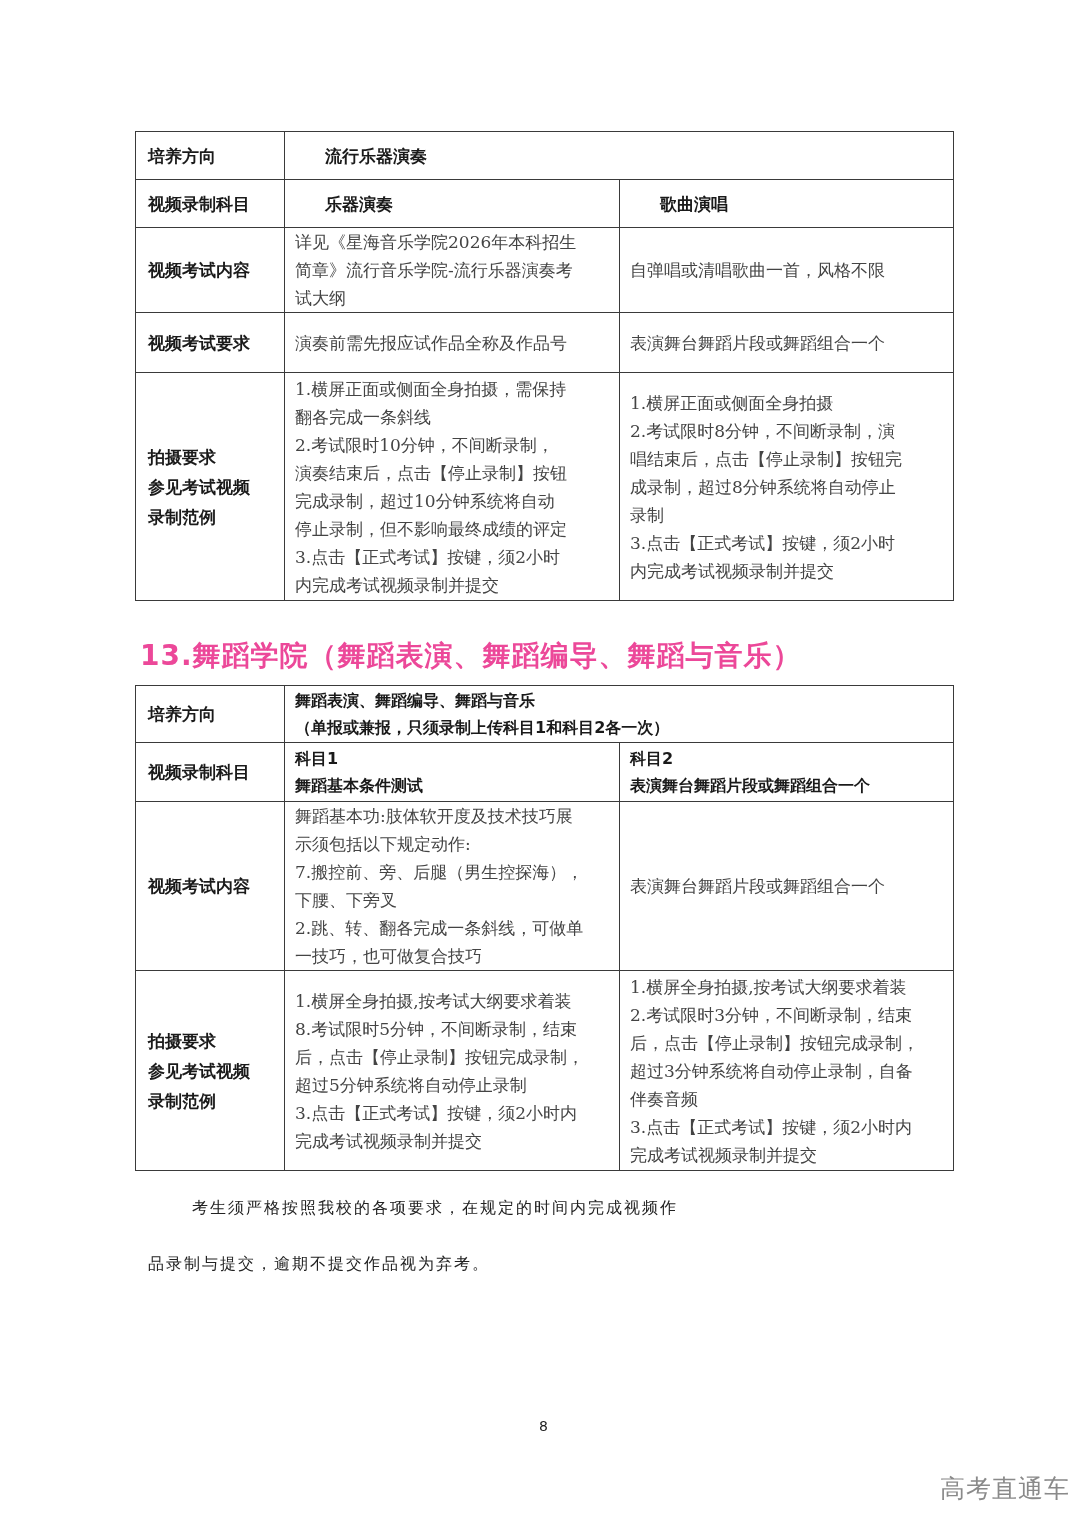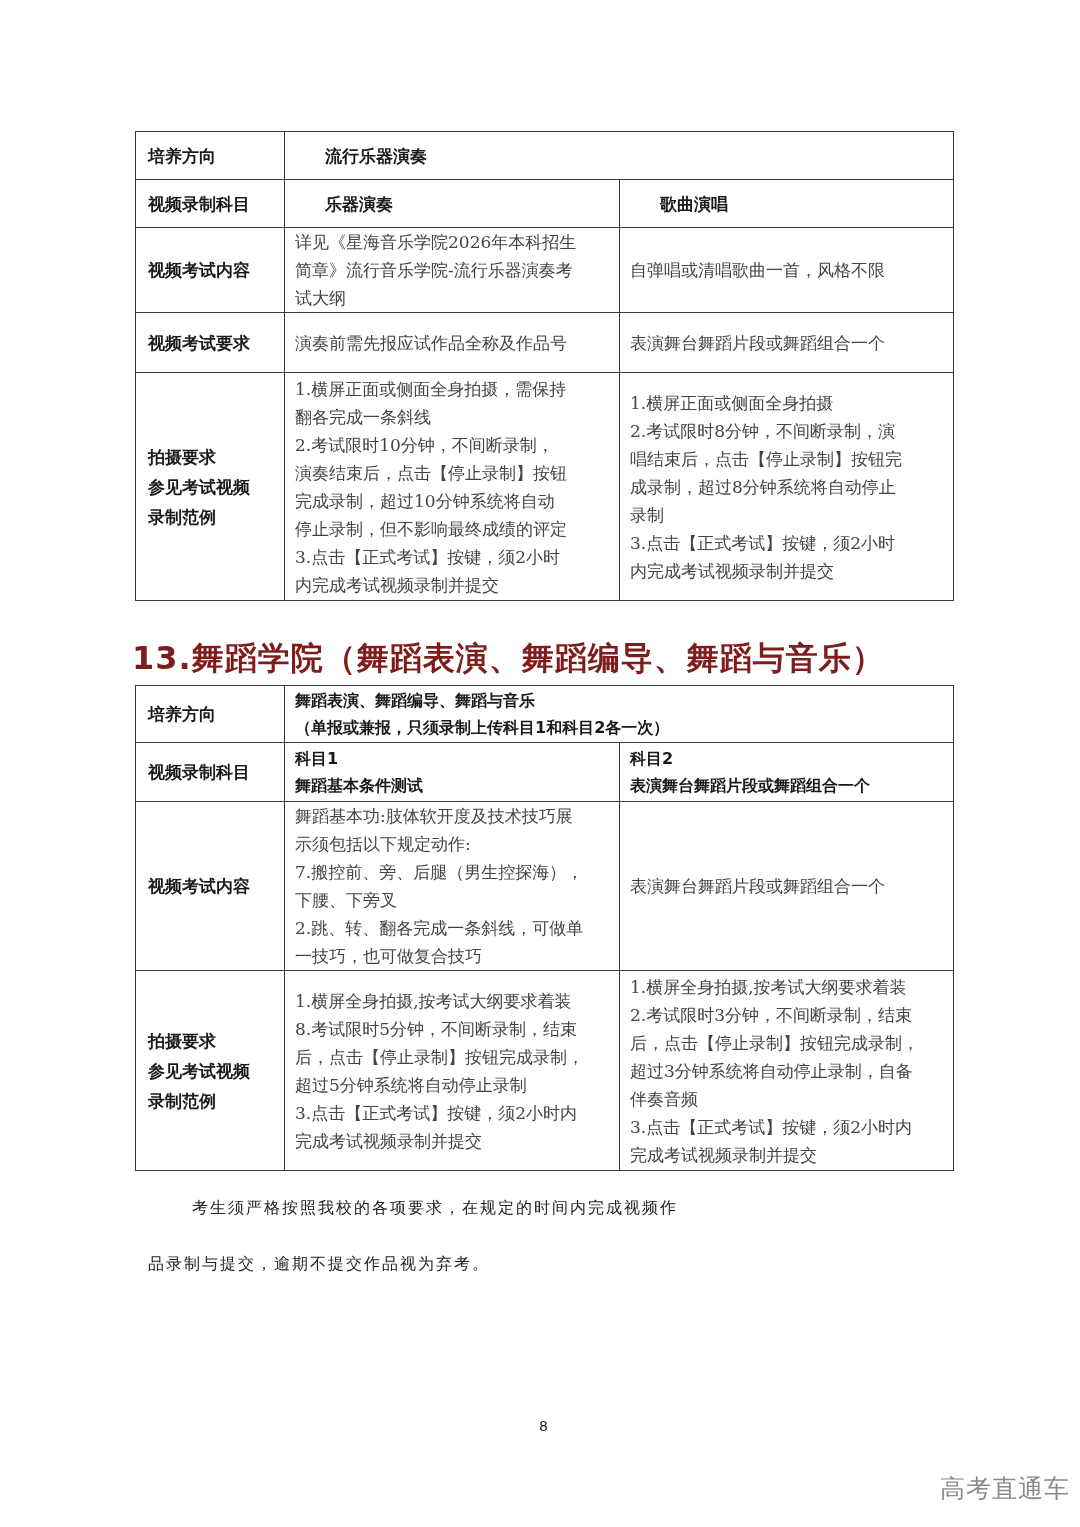--- a/index.html
+++ b/index.html
@@ -30,23 +30,23 @@
     font-weight: bold; font-size: 17px; color: #1a1a1a; padding-left: 40px;
   }
   .tbl td.head2 {
     font-family: "DejaVu Sans", "Liberation Sans", sans-serif;
     font-weight: bold; font-size: 16px; color: #1a1a1a; line-height: 27px;
   }
   #t1 { top: 131px; }
   #t2 { top: 685px; }
   .line { display: block; white-space: nowrap; }
   .section-title {
-    position: absolute; left: 132px; top: 637px;
-    font-family: "DejaVu Sans", "Liberation Sans", sans-serif;
-    font-size: 32px; font-weight: bold; color: #7f1d1d;
+    position: absolute; left: 140px; top: 637px;
+    font-family: "DejaVu Sans", "Liberation Sans", sans-serif;
+    font-size: 28px; font-weight: bold; color: #ec4899;
     letter-spacing: 1px;
   }
   .closing {
     position: absolute; left: 148px; top: 1180px; width: 800px;
     font-size: 16px; line-height: 56px; color: #222; letter-spacing: 2px;
   }
   .closing .indent { padding-left: 44px; }
   .page-num {
     position: absolute; left: 539px; top: 1418px;
     font-family: "DejaVu Sans", "Liberation Sans", sans-serif; font-size: 14px; color: #222;

